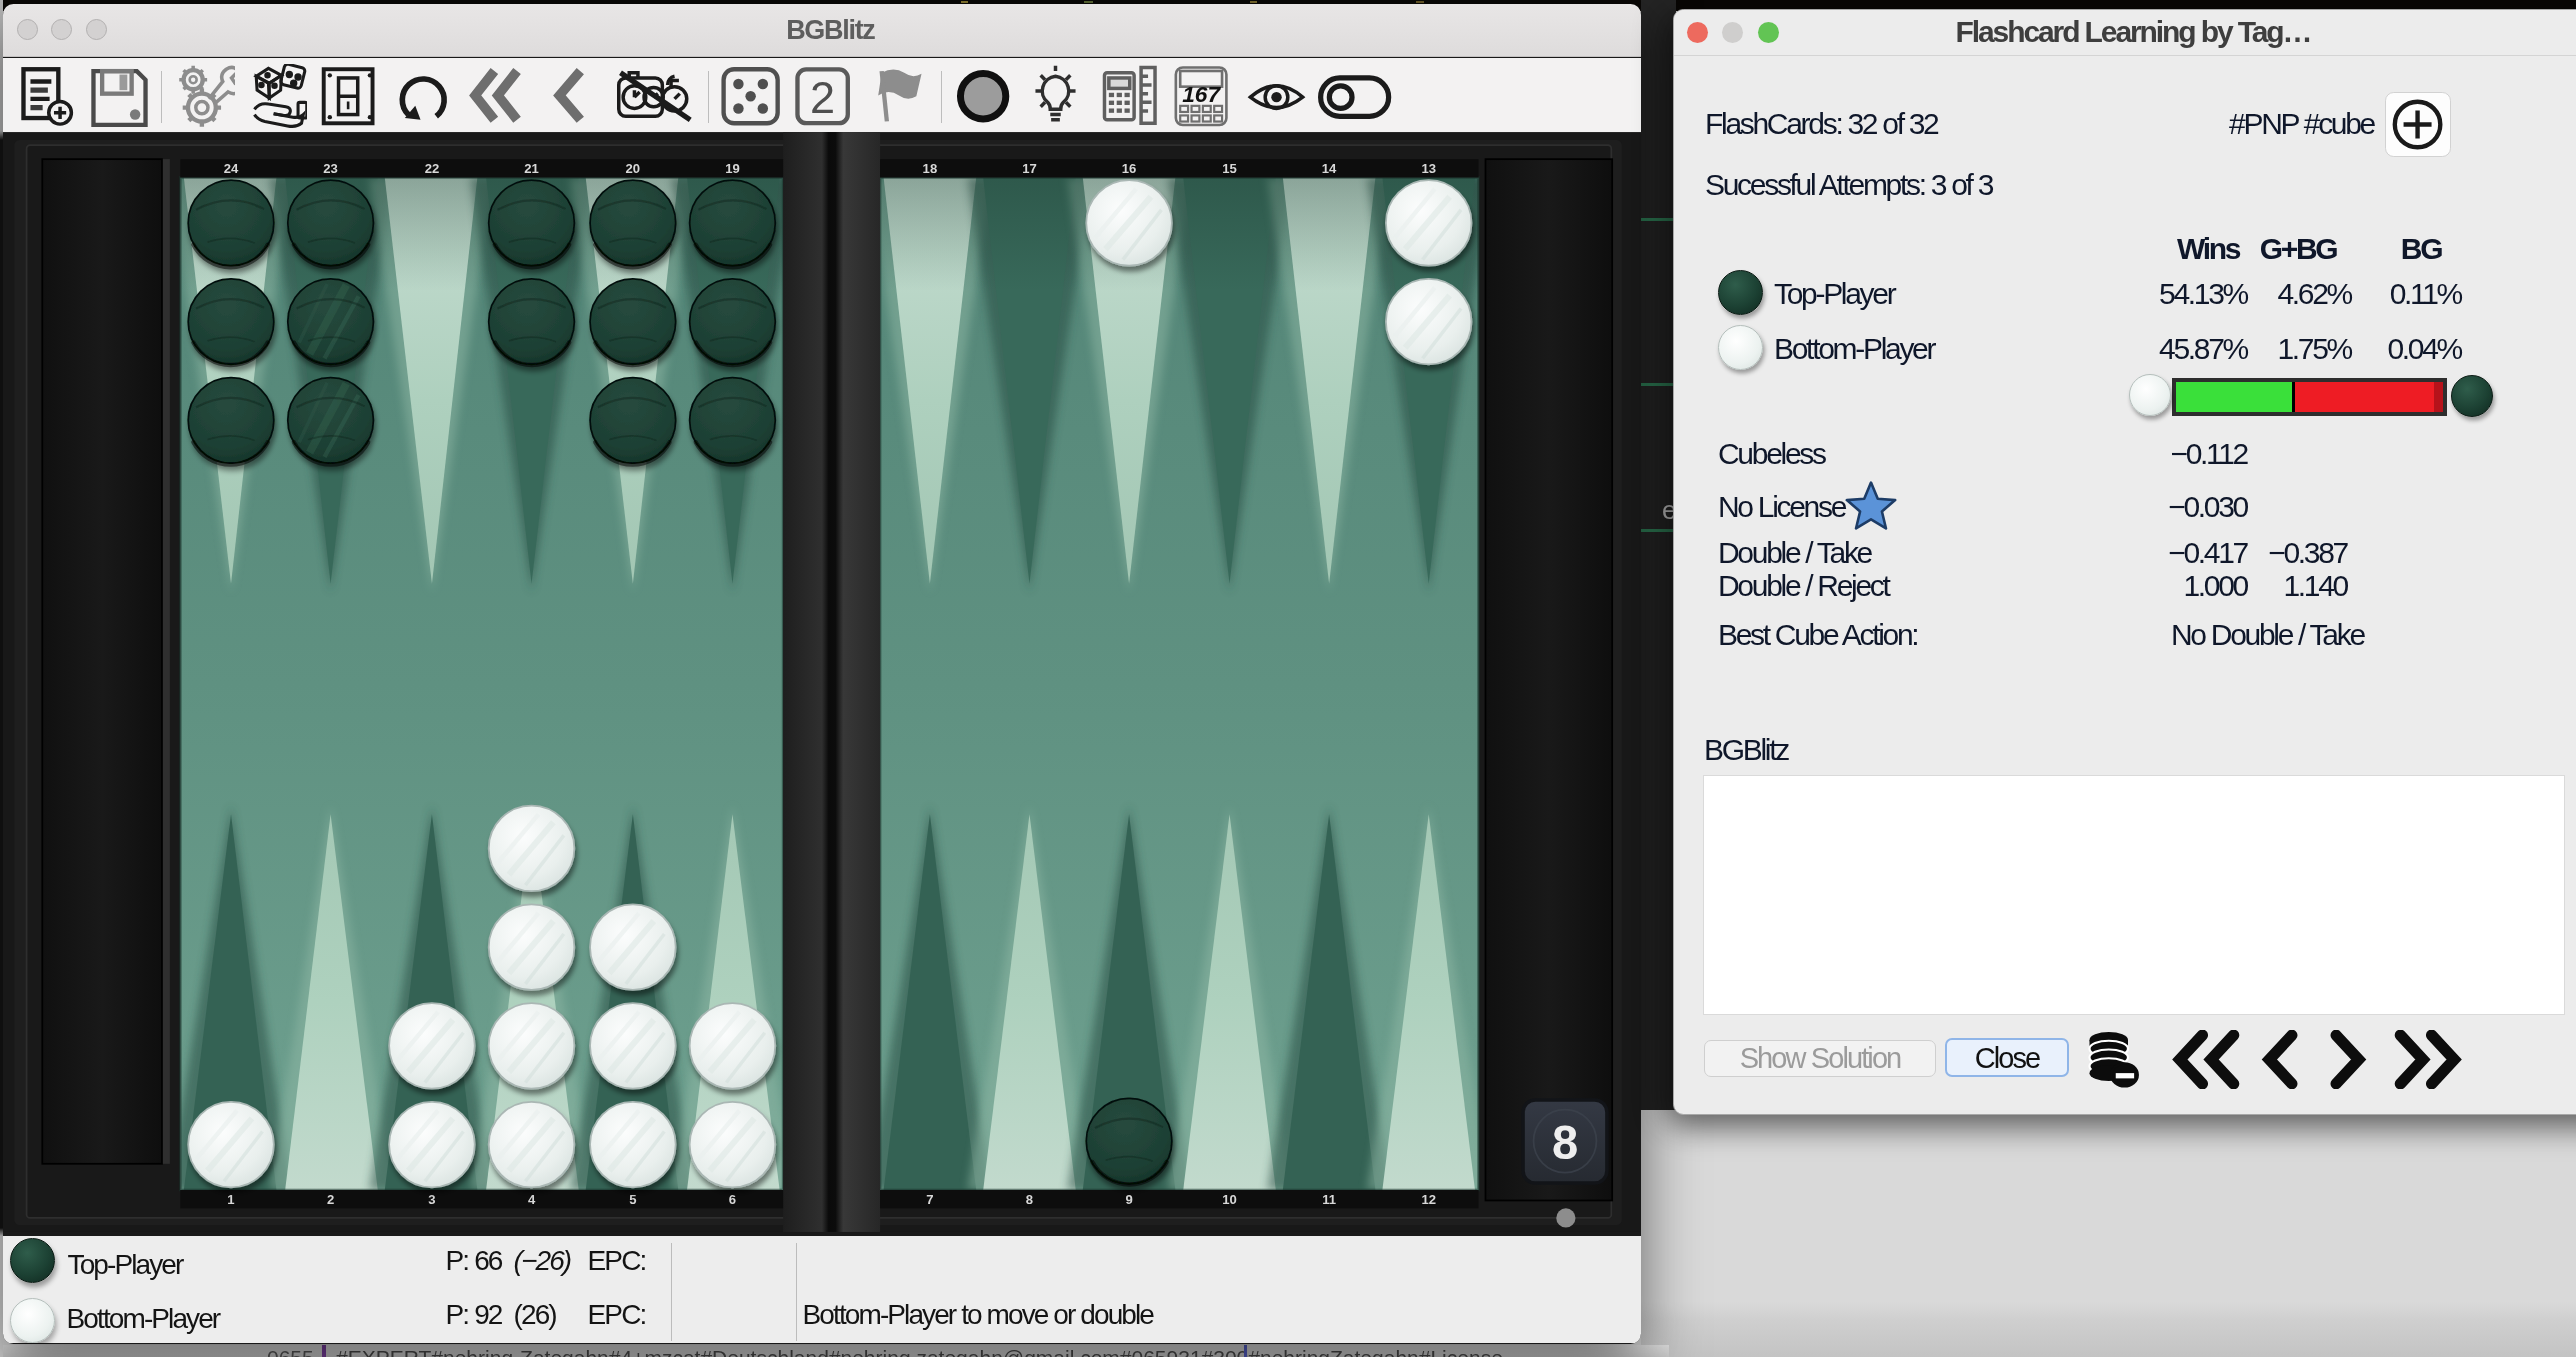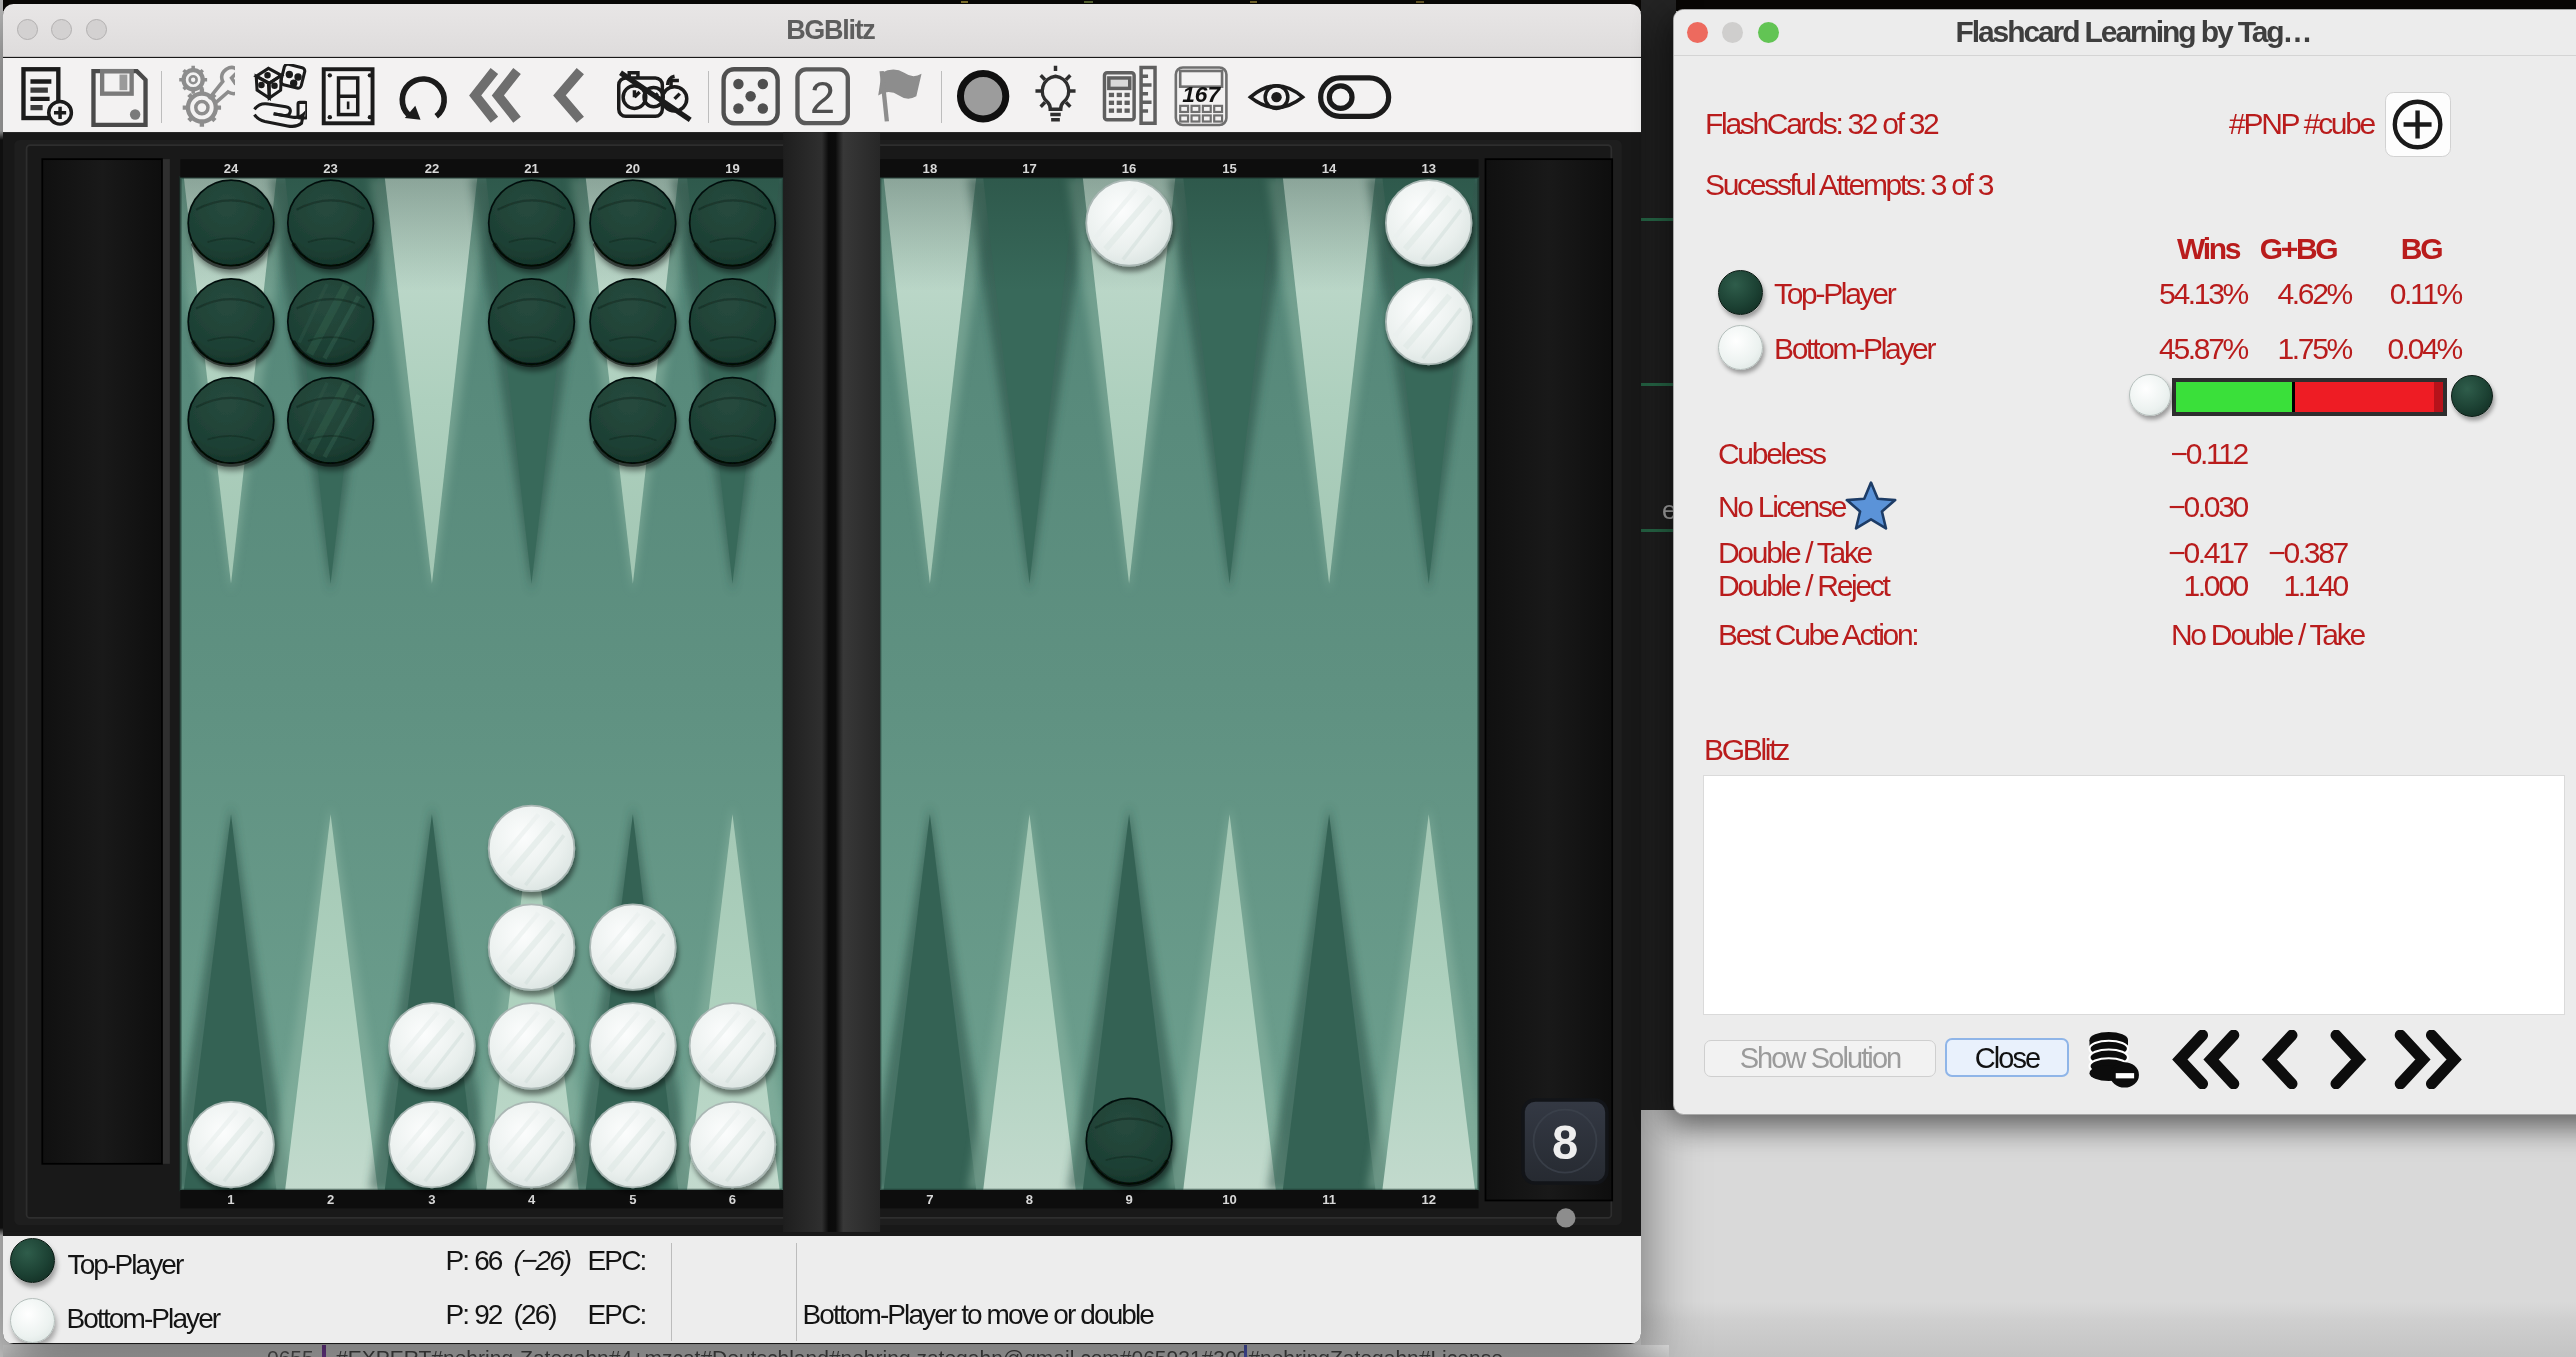--- a/index.html
+++ b/index.html
@@ -48,21 +48,21 @@
 
 #fc { position:absolute; left:1673px; top:8.7px; width:994px; height:1106px; background:#ececec;
   border-radius:10.5px; box-shadow:0 12.2px 31px rgba(0,0,0,0.38), -10.5px 5.2px 30px rgba(0,0,0,0.3);
   border:0.9px solid #a8a8a8; overflow:hidden; }
 #fc .titlebar { position:absolute; left:0; top:0; width:100%; height:46px; background:#ececec;
   border-bottom:0.9px solid #d4d4d4; }
 #fc .title { position:absolute; left:0; width:918px; text-align:center; top:5.2px; font-size:30px; font-weight:bold; color:#3e3e3e; letter-spacing:-2.1px; }
 #fc .tl1 { left:13px; top:12.2px; background:#ed6a5e; }
 #fc .tl2 { left:48px; top:12.2px; background:#cfcecd; }
 #fc .tl3 { left:84px; top:12.2px; background:#62c454; }
-.ft { position:absolute; font-size:30px; letter-spacing:-2.3px; color:#b91c1c; height:37px; line-height:37px; white-space:nowrap; }
+.ft { position:absolute; font-size:30px; letter-spacing:-2.3px; color:#0f172a; height:37px; line-height:37px; white-space:nowrap; }
 .fb { font-weight:bold; }
 .fc-center { text-align:center; }
 .fr { text-align:right; }
 .plusbtn { position:absolute; left:711px; top:82px; width:66px; height:65px; background:#fdfdfd;
   border:1.7px solid #d2d2d2; border-radius:8.7px; }
 .star { position:absolute; left:170px; top:470px; }
 .bar { position:absolute; left:498px; top:368px; width:275px; height:38px;
   border:4.4px solid #2e2e2e; background:#ee1c24; }
 .barfill { position:absolute; left:0; top:0; width:119px; height:100%; background:#3ae03a; border-right:3.5px solid #000; }
 .bar::after { content:""; position:absolute; right:0; top:0; width:8.7px; height:100%; background:#b6121a; }

